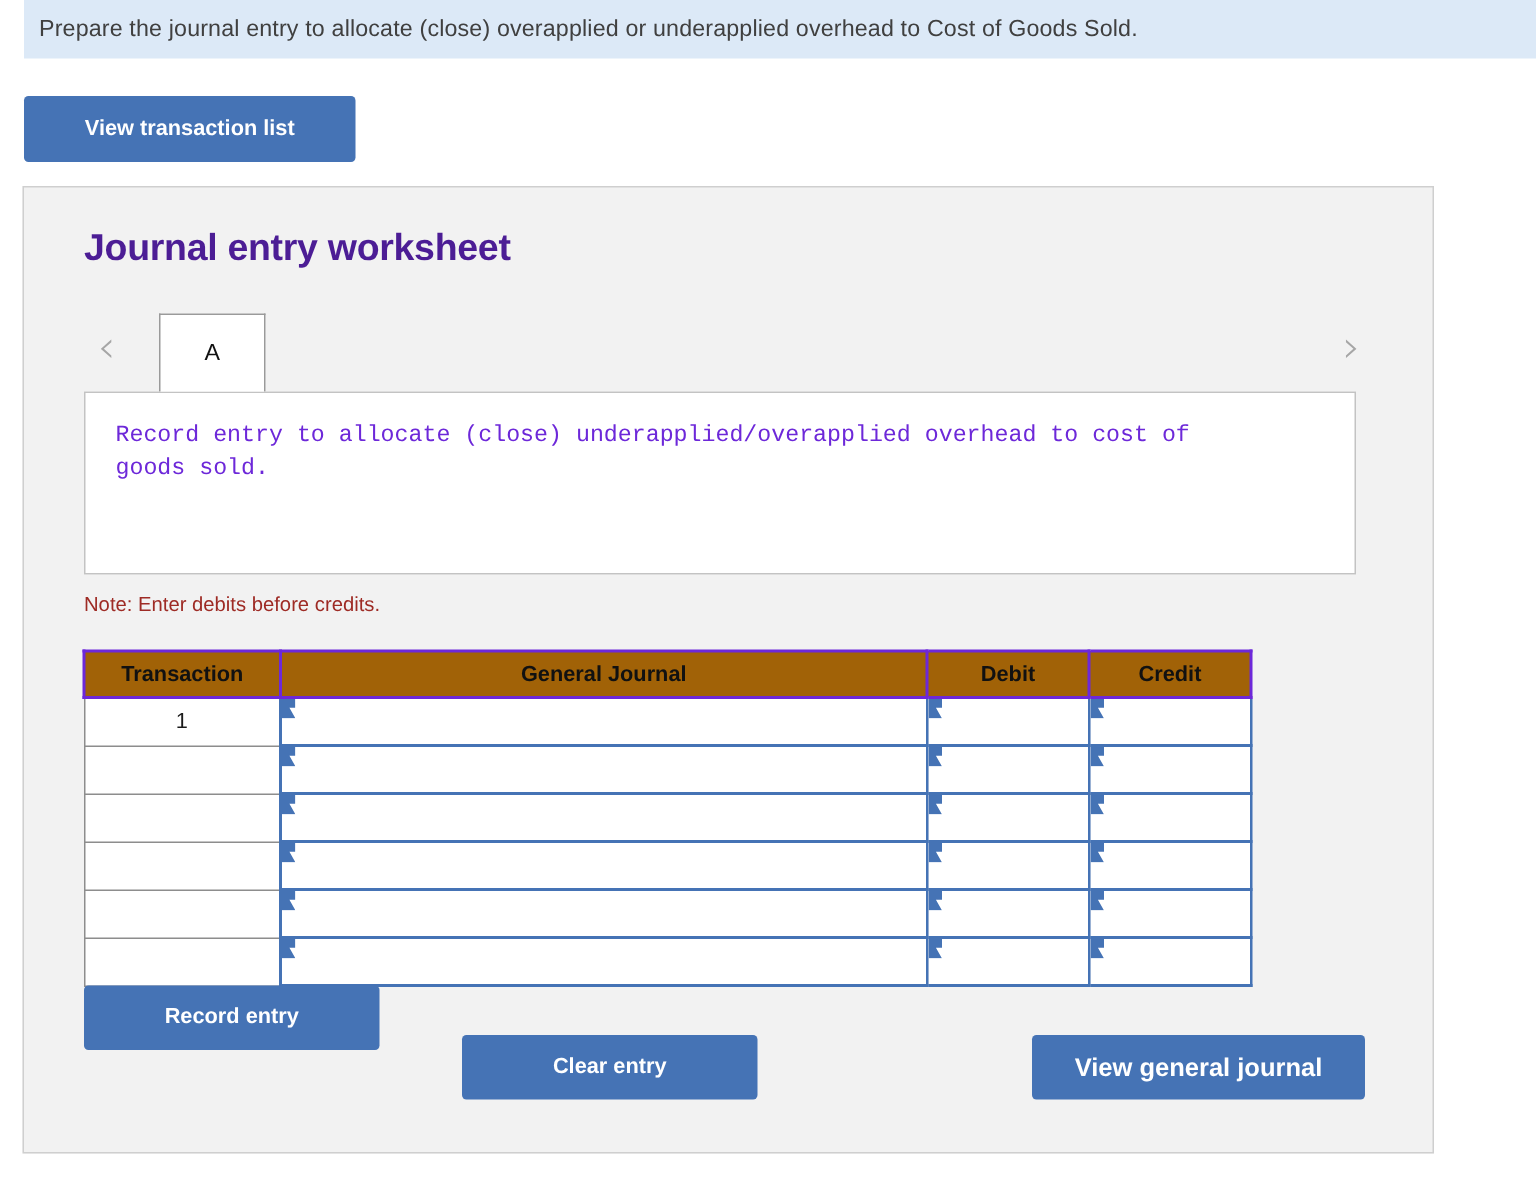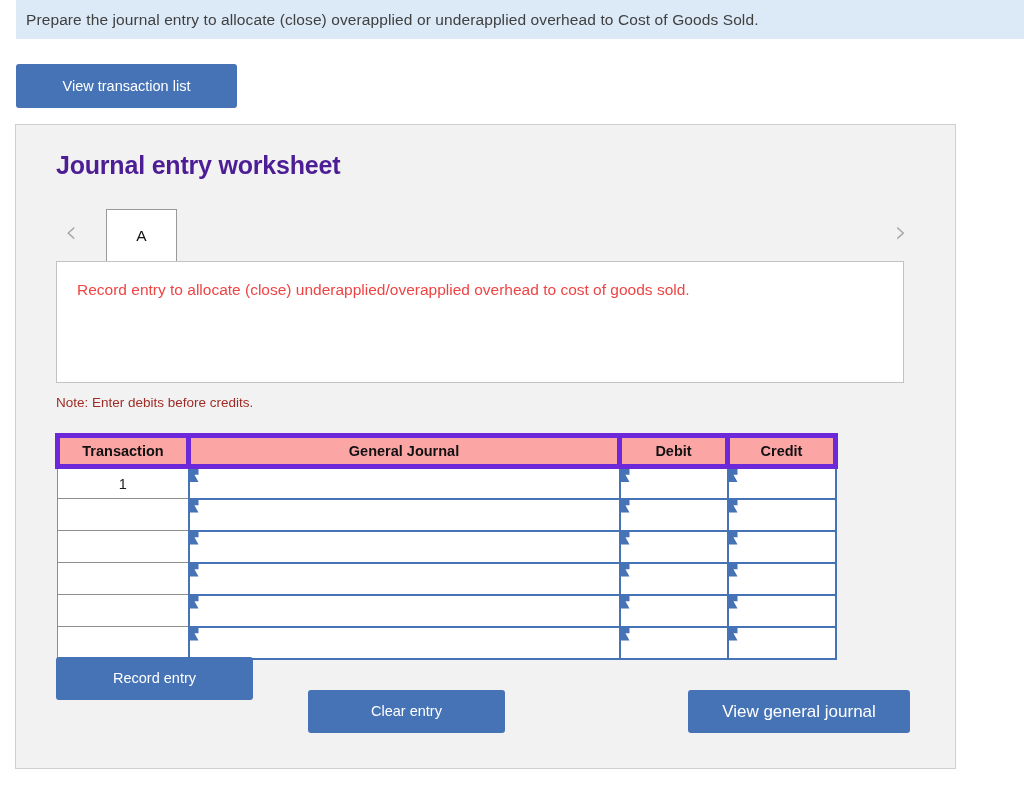--- a/index.html
+++ b/index.html
@@ -32,21 +32,21 @@
     white-space: nowrap;
   }
 
   
   .btn {
     background: #4573b5;
     color: #ffffff;
     border: none;
     border-radius: 3px;
     font-family: "Liberation Sans", sans-serif;
-    font-weight: normal;
+    font-weight: bold;
     cursor: pointer;
     text-align: center;
     line-height: 1;
     display: flex;
     align-items: center;
     justify-content: center;
   }
   .btn-transaction-list {
     position: absolute;
     left: 16px;
@@ -127,23 +127,24 @@
     top: 136px;
     width: 848px;
     height: 122px;
     background: #ffffff;
     border: 1px solid #c3c3c3;
     padding: 17px 20px 0 20px;
     z-index: 2;
   }
   .desc-text {
     font-size: 15.5px;
-    color: #ef4444;
+    color: #6d28d9;
     line-height: 1.45;
     max-width: 750px;
+    font-family: Liberation Mono, monospace;
   }
 
   
   .note {
     position: absolute;
     left: 40px;
     top: 270px;
     font-size: 13.5px;
     color: #9e2b25;
   }
@@ -151,22 +152,22 @@
   
   .jtable {
     position: absolute;
     left: 39px;
     top: 308px;
     width: 778px;
     border-collapse: collapse;
     table-layout: fixed;
   }
   .jtable th {
-    background: #fca5a5;
-    border: 5px solid #6d28d9;
+    background: #a16207;
+    border: 2px solid #6d28d9;
     height: 31px;
     font-size: 14.5px;
     font-weight: bold;
     color: #111111;
     padding: 0;
   }
   .col-trans  { width: 131px; }
   .col-gj     { width: 431px; }
   .col-debit  { width: 108px; }
   .col-credit { width: 108px; }

